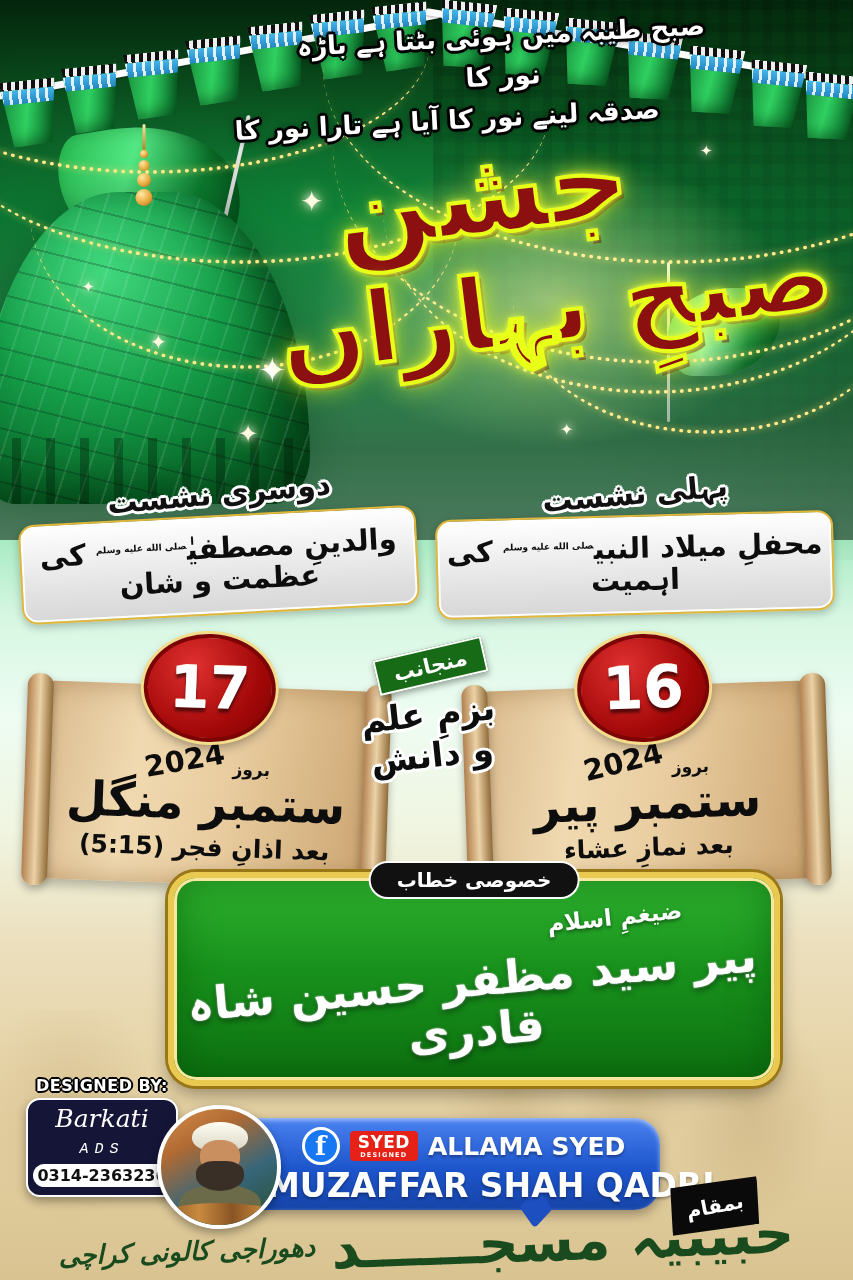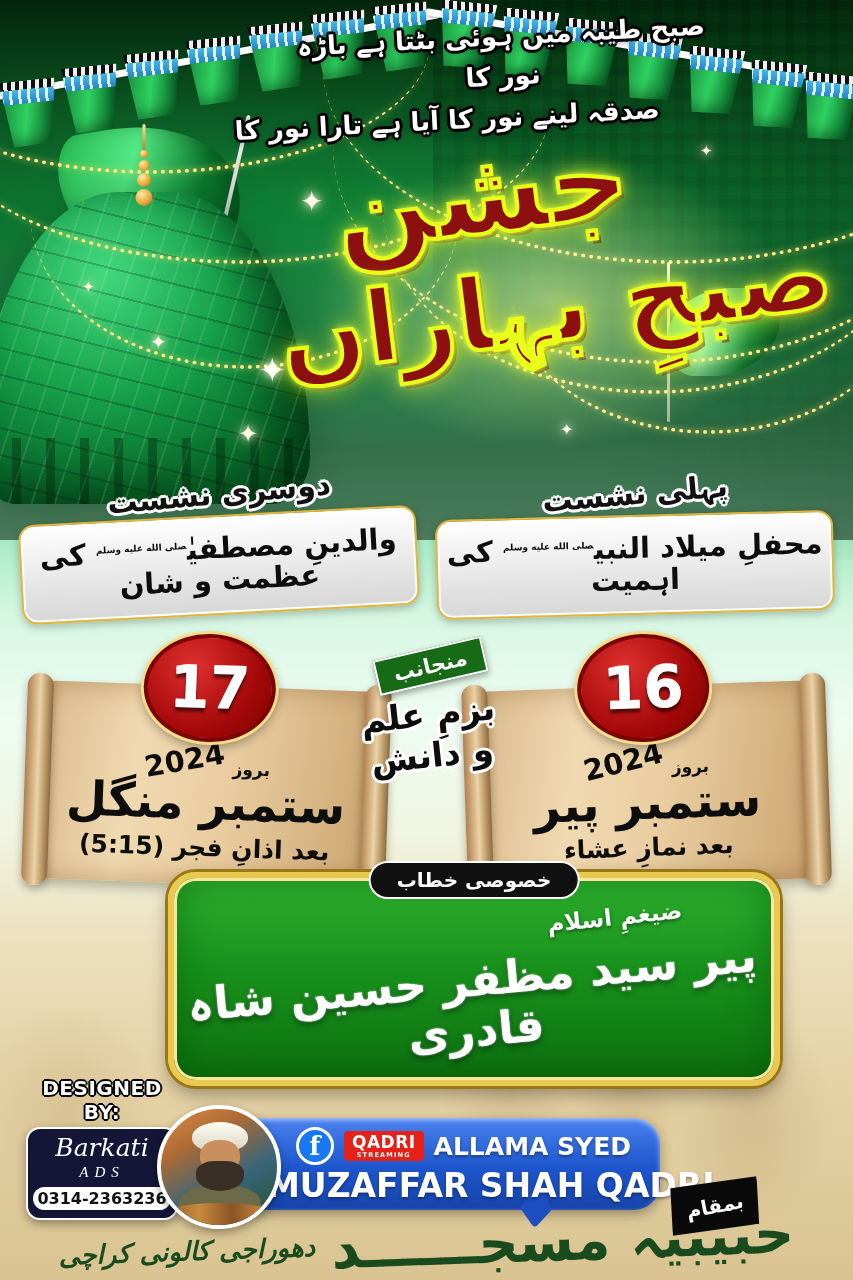--- a/index.html
+++ b/index.html
@@ -161,28 +161,28 @@
   .address .pill{position:absolute;top:-17px;left:50%;transform:translateX(-50%);
     background:var(--c-pill_black,#111);color:#fff;font-size:20px;font-weight:bold;
     padding:5px 26px;border-radius:22px;border:2px solid #fff;white-space:nowrap;}
   .address .hon{position:absolute;top:26px;right:92px;color:#fff;font-size:23px;font-weight:bold;
     transform:rotate(-6deg);text-shadow:0 2px 4px rgba(0,0,0,.45);}
   .address .name{position:absolute;left:0;right:0;top:78px;text-align:center;color:#fff;
     font-size:45px;font-weight:bold;transform:rotate(-5deg);line-height:1.1;
     text-shadow:0 3px 6px rgba(0,0,0,.45),0 0 2px #fff;}
   
   .designer{position:absolute;left:26px;top:1076px;width:152px;text-align:center;z-index:7;}
-  .designer .hd{font-size:20px;font-weight:bold;color:#fff;letter-spacing:.5px;
+  .designer .hd{font-size:16px;font-weight:bold;color:#fff;letter-spacing:.5px;
     text-shadow:-2px 0 0 #000,2px 0 0 #000,0 -2px 0 #000,0 2px 0 #000,
                 -1px -1px 0 #000,1px 1px 0 #000,-1px 1px 0 #000,1px -1px 0 #000;}
   .designer .card{margin-top:3px;background:var(--c-designer_navy,#151538);border:2px solid #fff;
     border-radius:14px;padding:6px 5px 8px;box-shadow:0 4px 10px rgba(0,0,0,.35);}
   .designer .brand{font-family:"DejaVu Serif",serif;font-style:italic;font-size:25px;color:#fff;line-height:1;}
-  .designer .sub{font-family:Liberation Serif, serif;font-style:italic;font-size:15px;color:#fff;
-    letter-spacing:6px;margin-top:4px;}
+  .designer .sub{font-family:Liberation Mono, monospace;font-style:italic;font-size:15px;color:#fff;
+    letter-spacing:6px;margin-top:10px;}
   .designer .phone{margin-top:6px;background:#fff;border-radius:12px;color:#111;
     font-size:16px;font-weight:900;padding:2px 2px;}
   
   .live-banner{position:absolute;left:205px;top:1118px;width:455px;height:92px;border-radius:26px;
     background:linear-gradient(180deg,#4a82f0,#1d55cc 55%,#1644a8);
     box-shadow:0 4px 12px rgba(0,0,0,.35),inset 0 2px 5px rgba(255,255,255,.55);z-index:7;}
   .live-banner .tail{position:absolute;bottom:-11px;left:318px;width:26px;height:26px;
     background:#1d4fc0;transform:rotate(55deg) skew(12deg);border-radius:4px;z-index:-1;}
   .photo{position:absolute;left:-48px;top:-13px;width:116px;height:116px;border-radius:50%;
     border:4px solid #fff;overflow:hidden;box-shadow:0 4px 10px rgba(0,0,0,.35);
@@ -373,22 +373,22 @@
     <div class="photo">
       <div class="robe"></div>
       <div class="turban"></div>
       <div class="face"></div>
       <div class="beard"></div>
       <div class="desk"></div>
     </div>
     <div class="live-row1">
       <div class="fb">f</div>
       <div class="live-badge">
-        <div class="lw">QADRI</div>
-        <div class="sw">STREAMING</div>
+        <div class="lw">SYED</div>
+        <div class="sw">DESIGNED</div>
       </div>
       <div class="live-name1">ALLAMA SYED</div>
     </div>
     <div class="live-name2">MUZAFFAR SHAH QADRI</div>
   </div>
 
   <div class="venue-badge ur">بمقام</div>
   <div class="venue">
     <div class="masjid ur">حبیبیہ مسجــــــد</div>
     <div class="city ur">دھوراجی کالونی کراچی</div>

